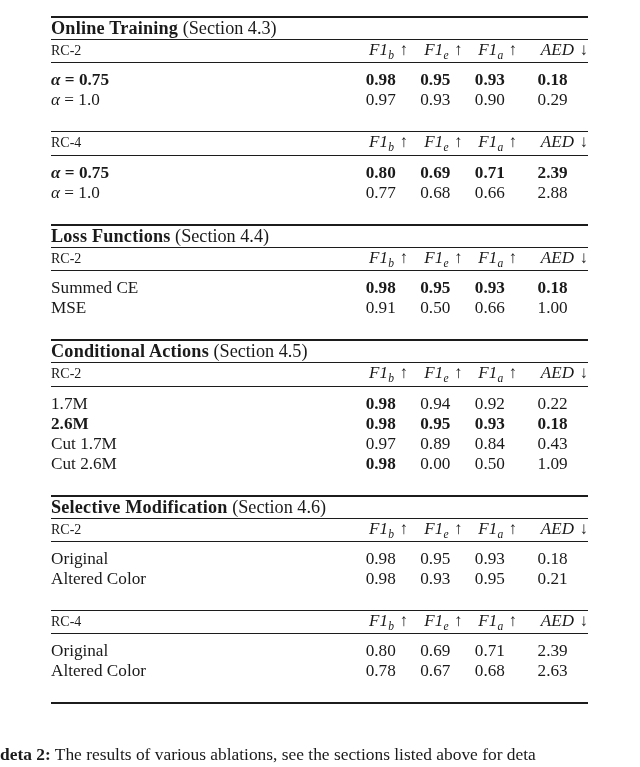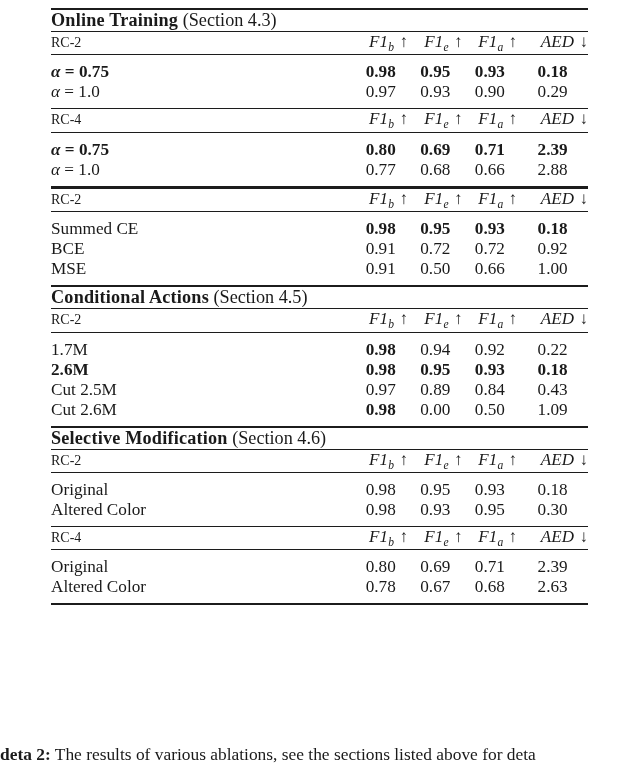--- a/index.html
+++ b/index.html
@@ -12,21 +12,21 @@
     height: 767px;
     overflow: hidden;
     font-family: "Liberation Serif", "DejaVu Serif", serif;
     color: #1a1a1a;
     position: relative;
   }
 
   #table-wrap {
     position: absolute;
     left: 51px;
-    top: 8px;
+    top: 16px;
     width: 537px;
   }
 
   table.ablation {
     border-collapse: collapse;
     width: 537px;
     table-layout: fixed;
     font-size: 17.2px;
   }
 
@@ -86,21 +86,21 @@
 
   .data-row td {
     padding-top: 1.5px;
     padding-bottom: 1.5px;
     font-size: 17.2px;
   }
   .data-row.first-in-block td {
     padding-top: 7px;
   }
   .data-row.last-in-block td {
-    padding-bottom: 6px;
+    padding-bottom: 21px;
   }
   .num {
     text-align: center;
     font-variant-numeric: lining-nums tabular-nums;
   }
   .b { font-weight: bold; }
 
   .alpha {
     font-style: italic;
   }
@@ -190,46 +190,42 @@
         <tr class="data-row last-in-block">
           <td class="alpha"><span>α </span><span class="eqn">= 1.0</span></td>
           <td class="num">0.77</td>
           <td class="num">0.68</td>
           <td class="num">0.66</td>
           <td class="num">2.88</td>
         </tr>
         <tr class="rule-thick">
           <td colspan="5" style="font-size: 0px; line-height: 0; height: 0px; padding: 0px;">&nbsp;</td>
         </tr>
+        <tr class="section-row">
+          <td colspan="5"><span class="section-title">Loss Functions</span><span class="section-ref"> (Section 4.4)</span></td>
+        </tr>
         <tr class="rule-mid">
           <td colspan="5" style="font-size: 0px; line-height: 0; height: 0px; padding: 0px;">&nbsp;</td>
         </tr>
         <tr class="header-row">
           <td class="rc-label">RC-2</td>
           <td class="metric"><span>F1</span><sub>b</sub><span class="arrow"> ↑</span></td>
           <td class="metric"><span>F1</span><sub>e</sub><span class="arrow"> ↑</span></td>
           <td class="metric"><span>F1</span><sub>a</sub><span class="arrow"> ↑</span></td>
           <td class="metric"><span>AED</span><span class="arrow"> ↓</span></td>
         </tr>
         <tr class="rule-mid">
           <td colspan="5" style="font-size: 0px; line-height: 0; height: 0px; padding: 0px;">&nbsp;</td>
         </tr>
         <tr class="data-row first-in-block">
           <td>Summed CE</td>
           <td class="num b">0.98</td>
           <td class="num b">0.95</td>
           <td class="num b">0.93</td>
           <td class="num b">0.18</td>
-        </tr>
-        <tr class="data-row">
-          <td>BCE</td>
-          <td class="num">0.91</td>
-          <td class="num">0.72</td>
-          <td class="num">0.72</td>
-          <td class="num">0.92</td>
         </tr>
         <tr class="data-row last-in-block">
           <td>MSE</td>
           <td class="num">0.91</td>
           <td class="num">0.50</td>
           <td class="num">0.66</td>
           <td class="num">1.00</td>
         </tr>
         <tr class="rule-thick">
           <td colspan="5" style="font-size: 0px; line-height: 0; height: 0px; padding: 0px;">&nbsp;</td>
@@ -258,21 +254,21 @@
           <td class="num">0.22</td>
         </tr>
         <tr class="data-row">
           <td class="b">2.6M</td>
           <td class="num b">0.98</td>
           <td class="num b">0.95</td>
           <td class="num b">0.93</td>
           <td class="num b">0.18</td>
         </tr>
         <tr class="data-row">
-          <td>Cut 2.5M</td>
+          <td>Cut 1.7M</td>
           <td class="num">0.97</td>
           <td class="num">0.89</td>
           <td class="num">0.84</td>
           <td class="num">0.43</td>
         </tr>
         <tr class="data-row last-in-block">
           <td>Cut 2.6M</td>
           <td class="num b">0.98</td>
           <td class="num">0.00</td>
           <td class="num">0.50</td>
@@ -302,21 +298,21 @@
           <td class="num">0.98</td>
           <td class="num">0.95</td>
           <td class="num">0.93</td>
           <td class="num">0.18</td>
         </tr>
         <tr class="data-row last-in-block">
           <td>Altered Color</td>
           <td class="num">0.98</td>
           <td class="num">0.93</td>
           <td class="num">0.95</td>
-          <td class="num">0.30</td>
+          <td class="num">0.21</td>
         </tr>
         <tr class="rule-mid">
           <td colspan="5" style="font-size: 0px; line-height: 0; height: 0px; padding: 0px;">&nbsp;</td>
         </tr>
         <tr class="header-row">
           <td class="rc-label">RC-4</td>
           <td class="metric"><span>F1</span><sub>b</sub><span class="arrow"> ↑</span></td>
           <td class="metric"><span>F1</span><sub>e</sub><span class="arrow"> ↑</span></td>
           <td class="metric"><span>F1</span><sub>a</sub><span class="arrow"> ↑</span></td>
           <td class="metric"><span>AED</span><span class="arrow"> ↓</span></td>

